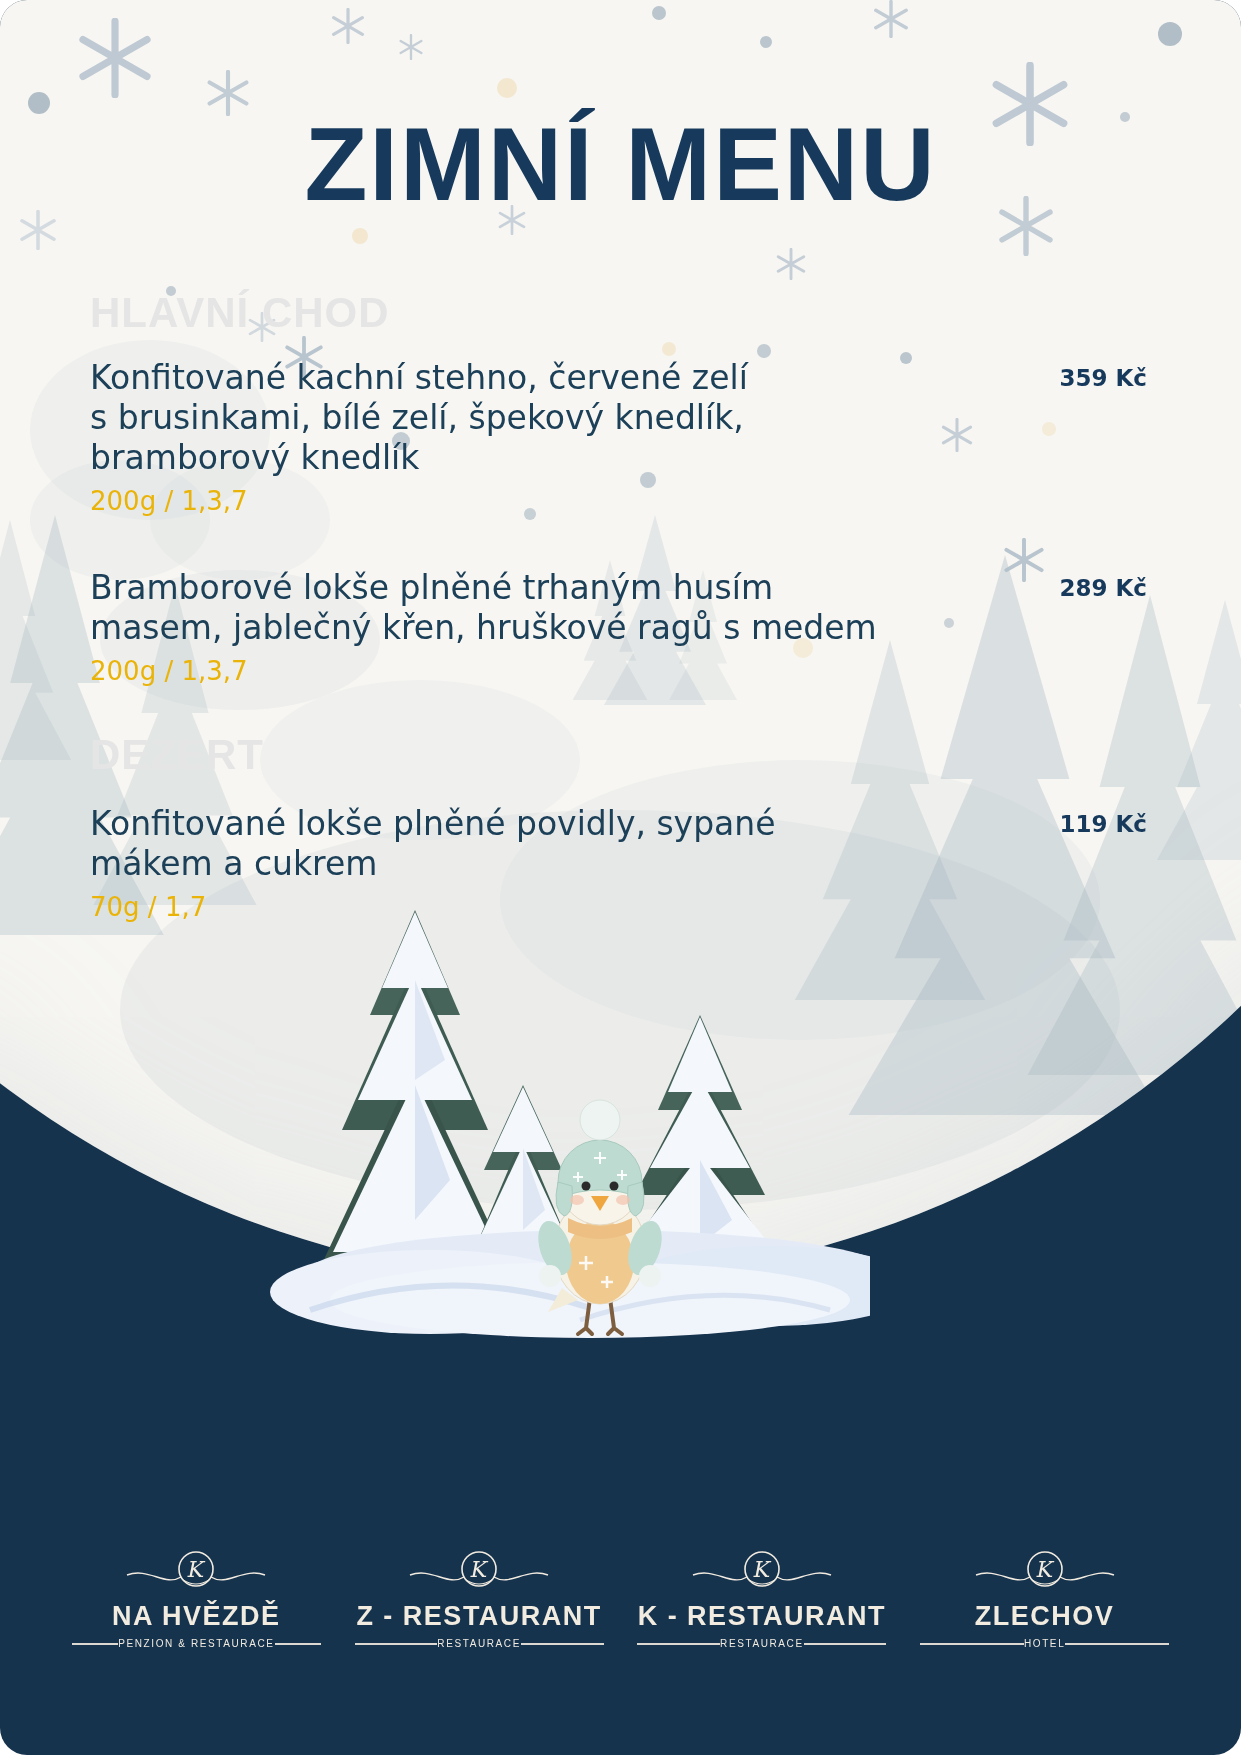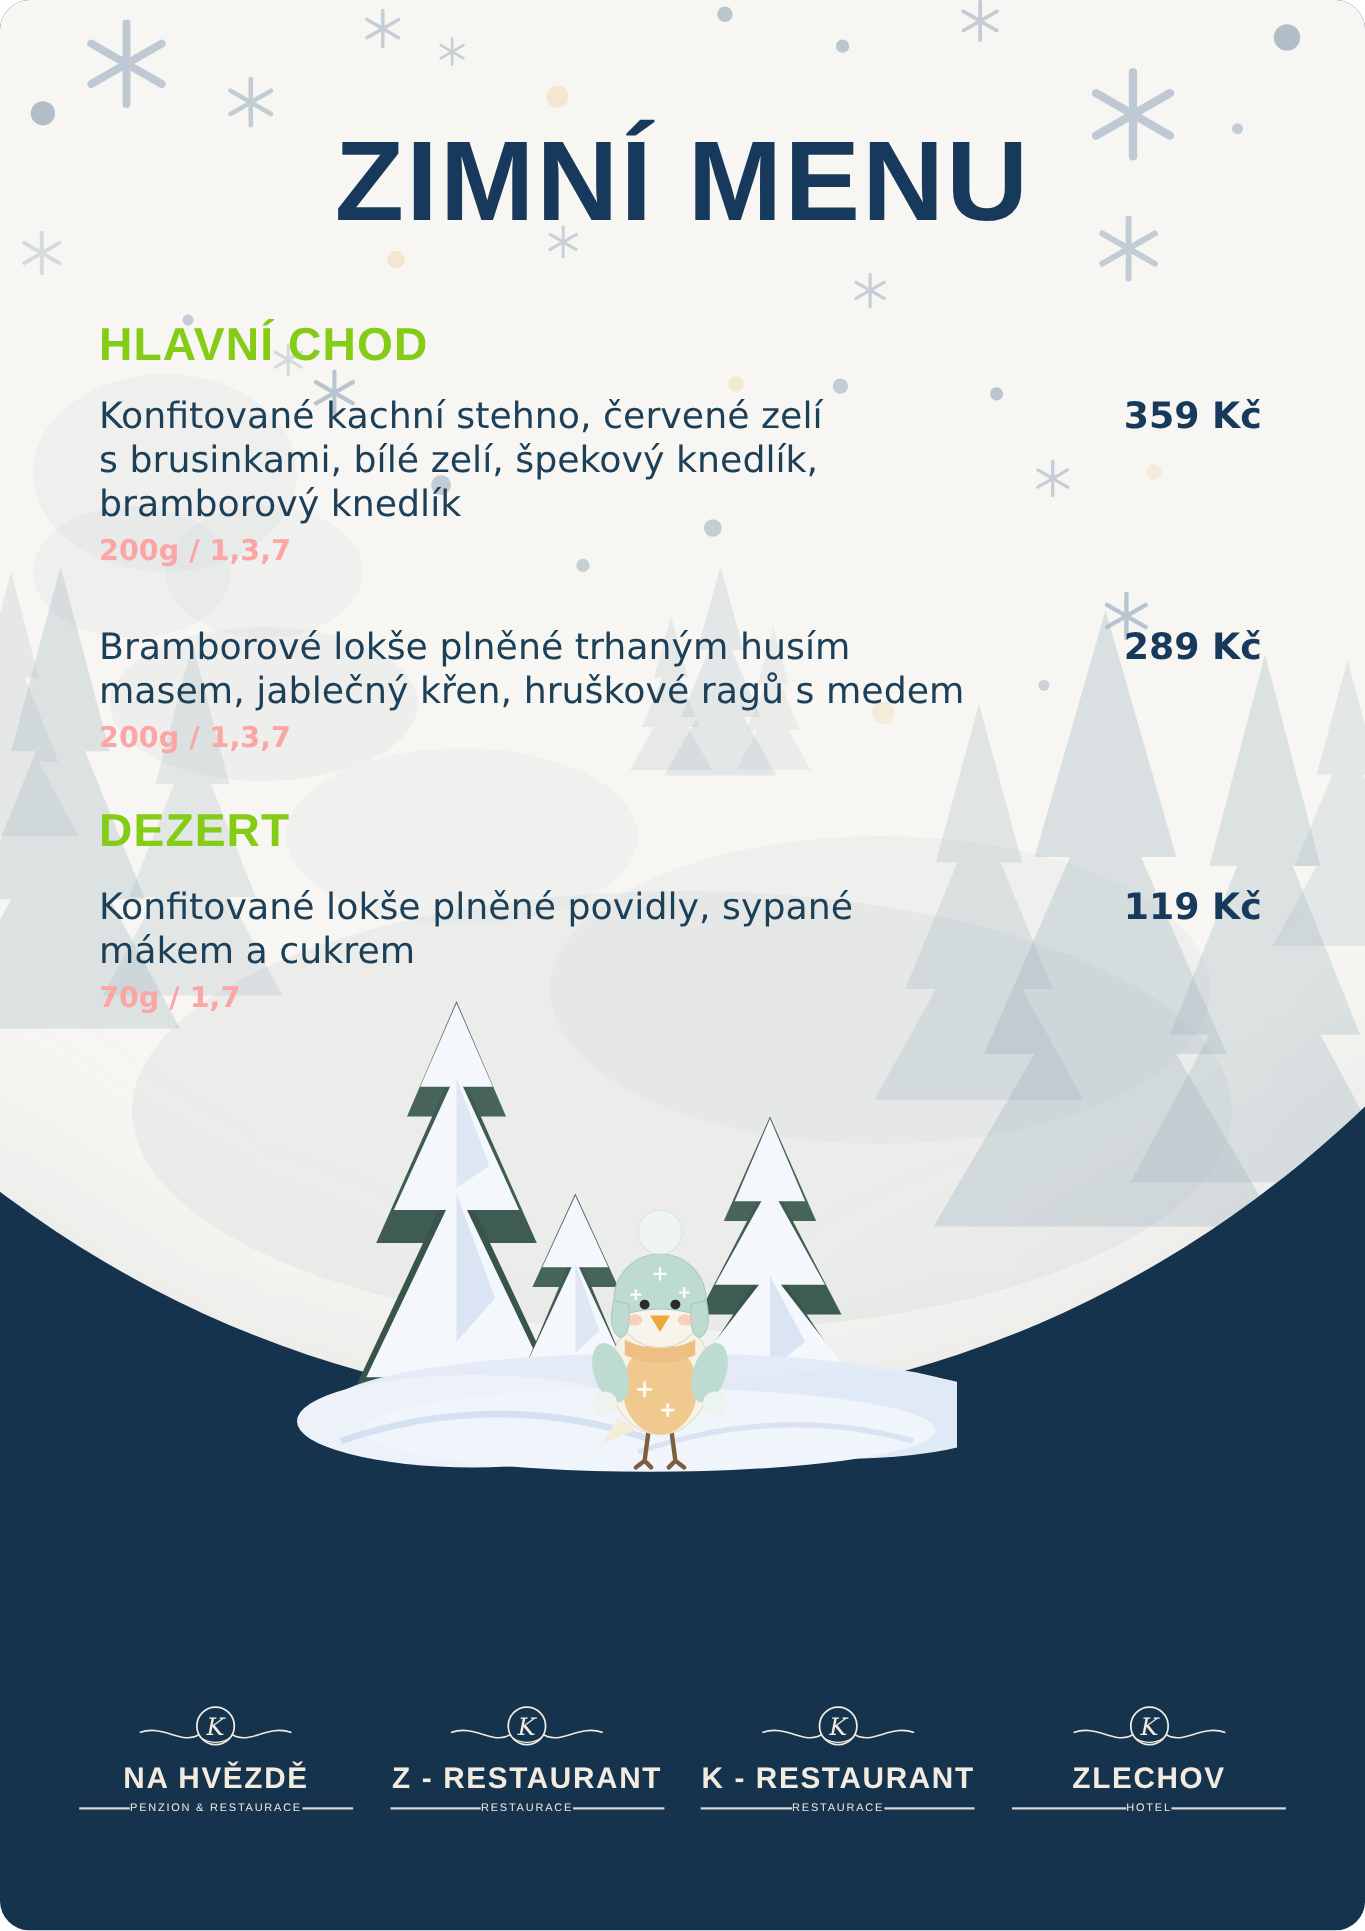--- a/index.html
+++ b/index.html
@@ -24,31 +24,31 @@
   .flake{ position:absolute; }
   .dot{ position:absolute; border-radius:50%; display:block; }
   .content{ position:absolute; left:0; top:0; width:1241px; height:1755px; }
   .title{
     position:absolute; left:0; right:0; top:113px; text-align:center;
     font-size:103px; line-height:1; font-weight:700; letter-spacing:2px;
     color:#16395c;
   }
   .section-h{
     position:absolute; left:90px; font-size:42px; line-height:1; font-weight:700;
-    letter-spacing:1px; color:#84cc16;
+    letter-spacing:1px; color:#e5e5e5;
   }
   .item{
     position:absolute; left:90px; width:800px;
     font-family:"DejaVu Sans", sans-serif;
     font-size:33px; line-height:40px; color:#1d4059;
   }
-  .portion{ margin-top:8px; font-size:26px; line-height:30px; color:#fca5a5;font-weight:bold; }
+  .portion{ margin-top:8px; font-size:26px; line-height:30px; color:#eab308; }
   .price{
     position:absolute; right:94px; font-family:"DejaVu Sans", sans-serif;
-    font-size:33px; line-height:40px; font-weight:700; color:#16395c;
+    font-size:23px; line-height:40px; font-weight:700; color:#16395c;
     white-space:nowrap;
   }
   .illustration{ position:absolute; left:250px; top:880px; }
   .footer{
     position:absolute; left:55px; right:55px; top:1545px;
     display:flex;
   }
   .logo{
     flex:1; display:flex; flex-direction:column; align-items:center;
     color:#f1ebe0;

